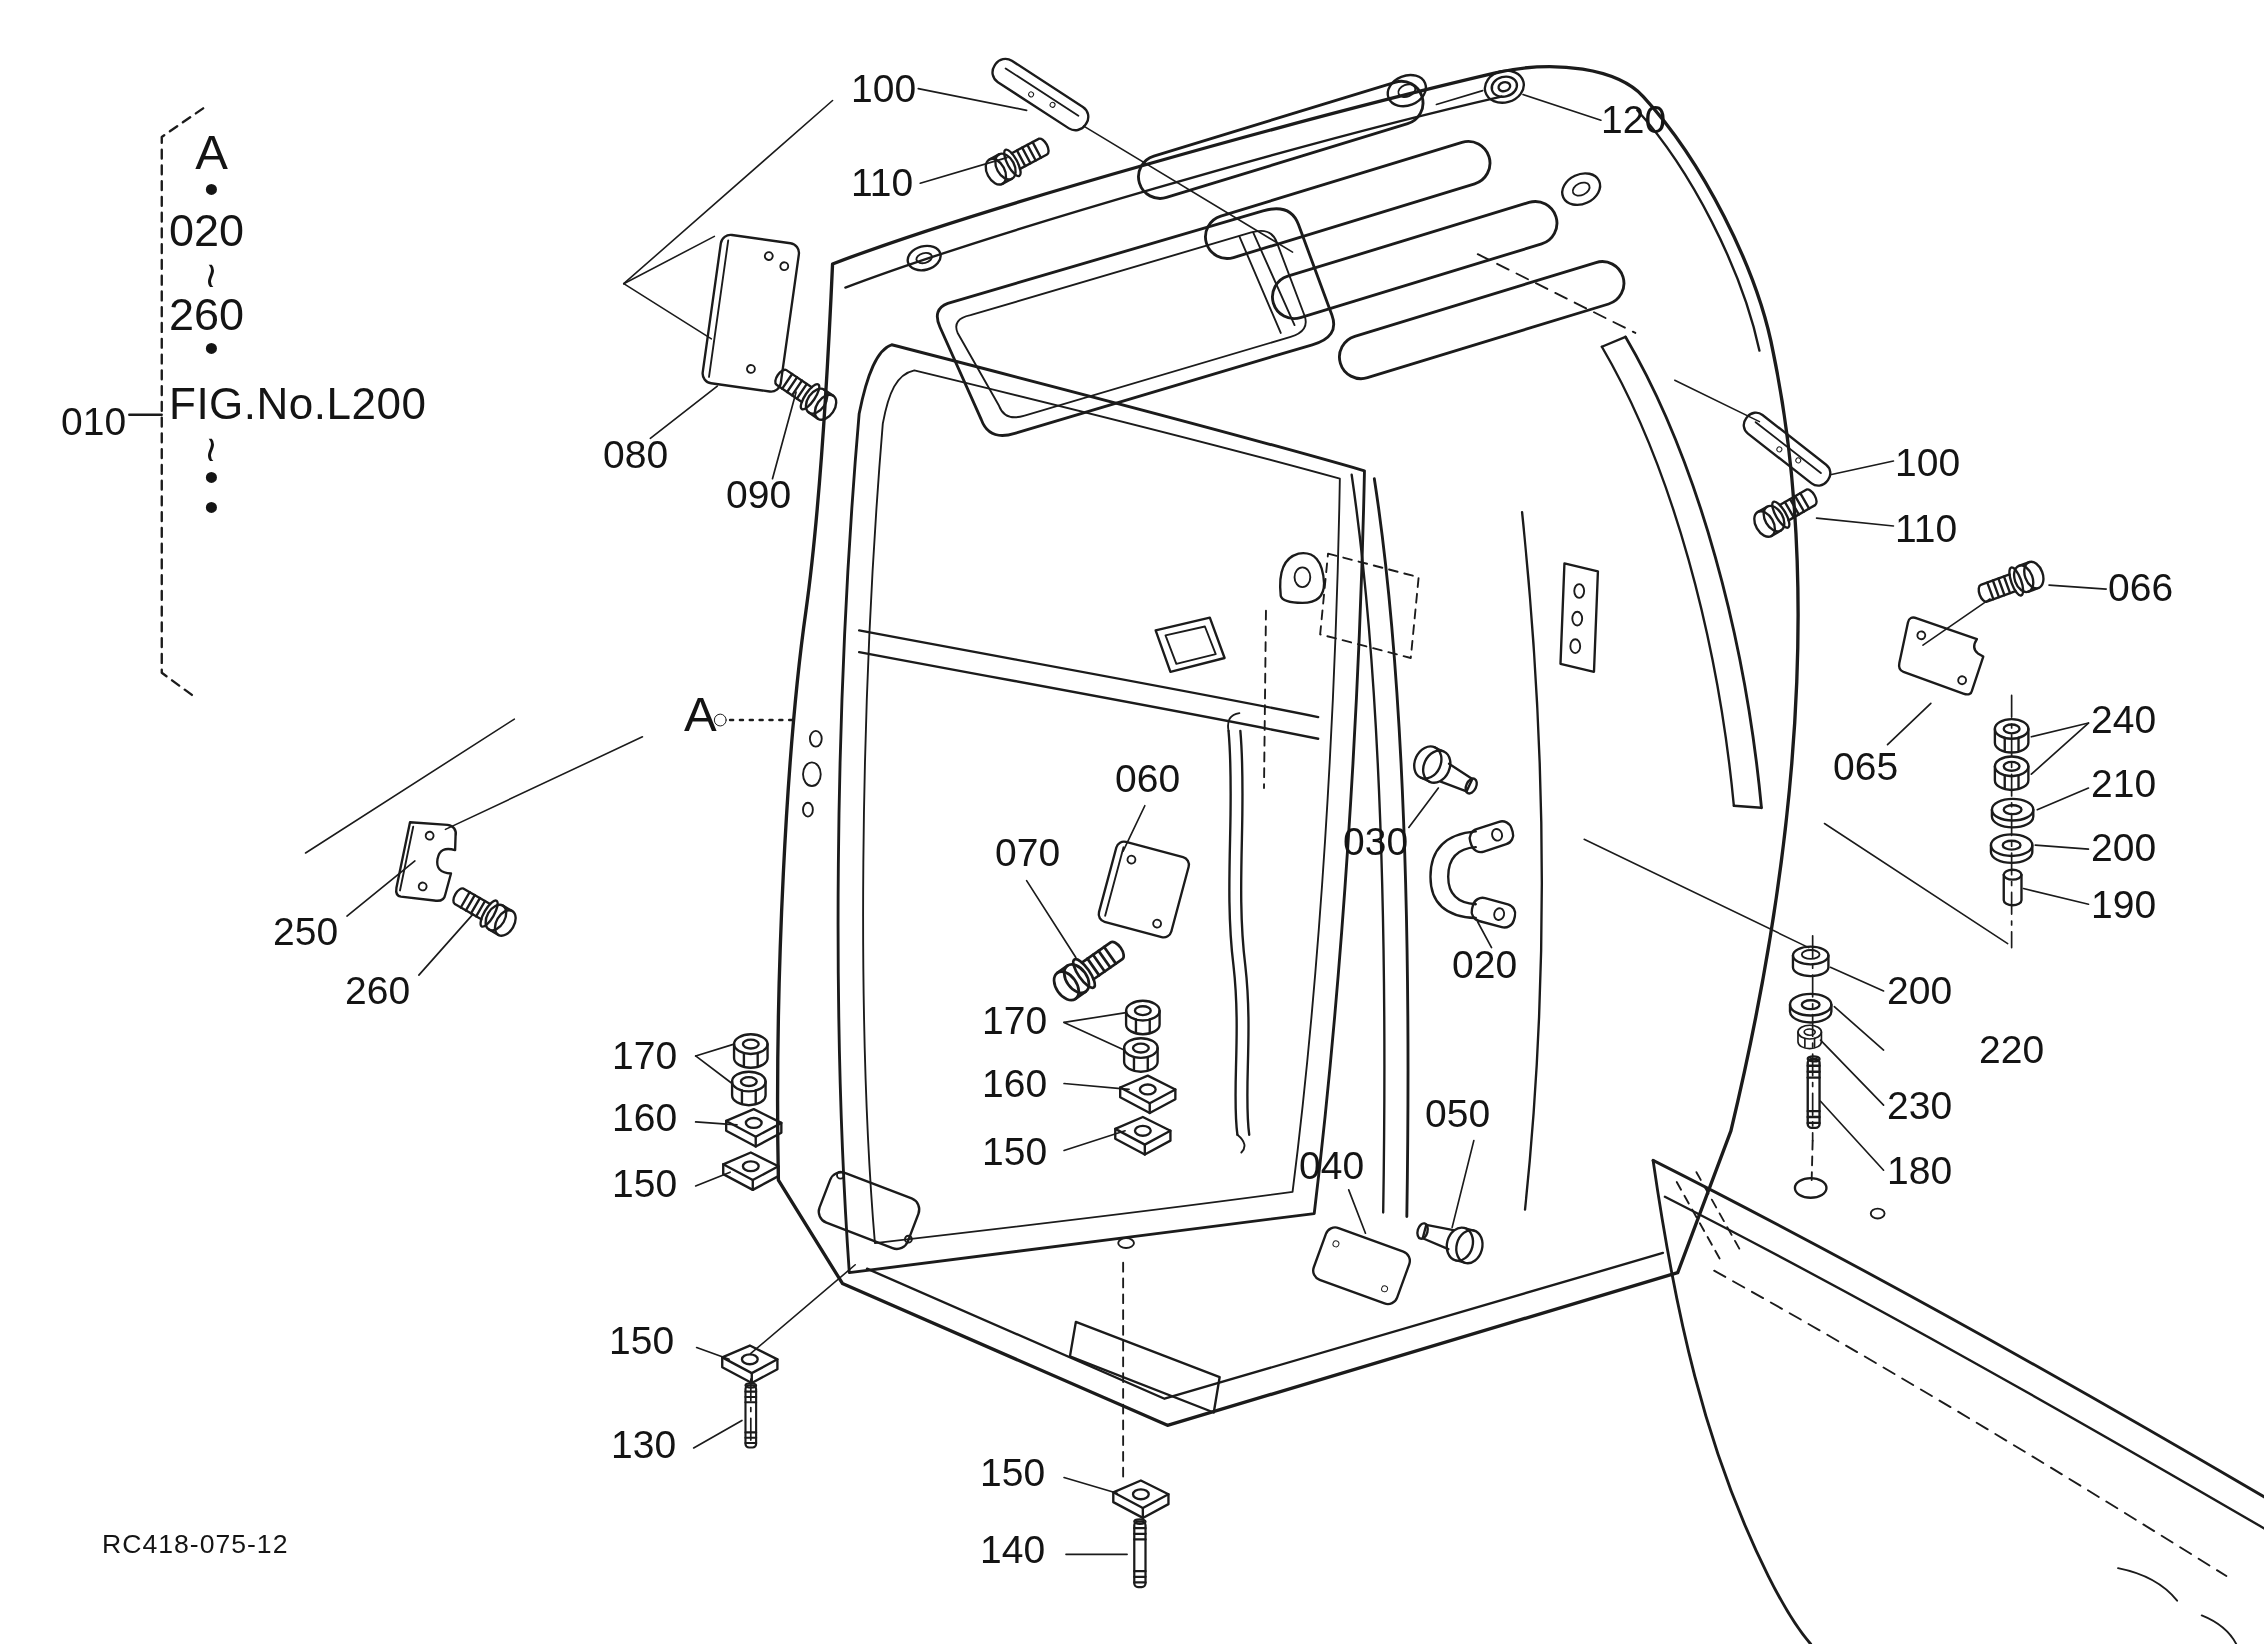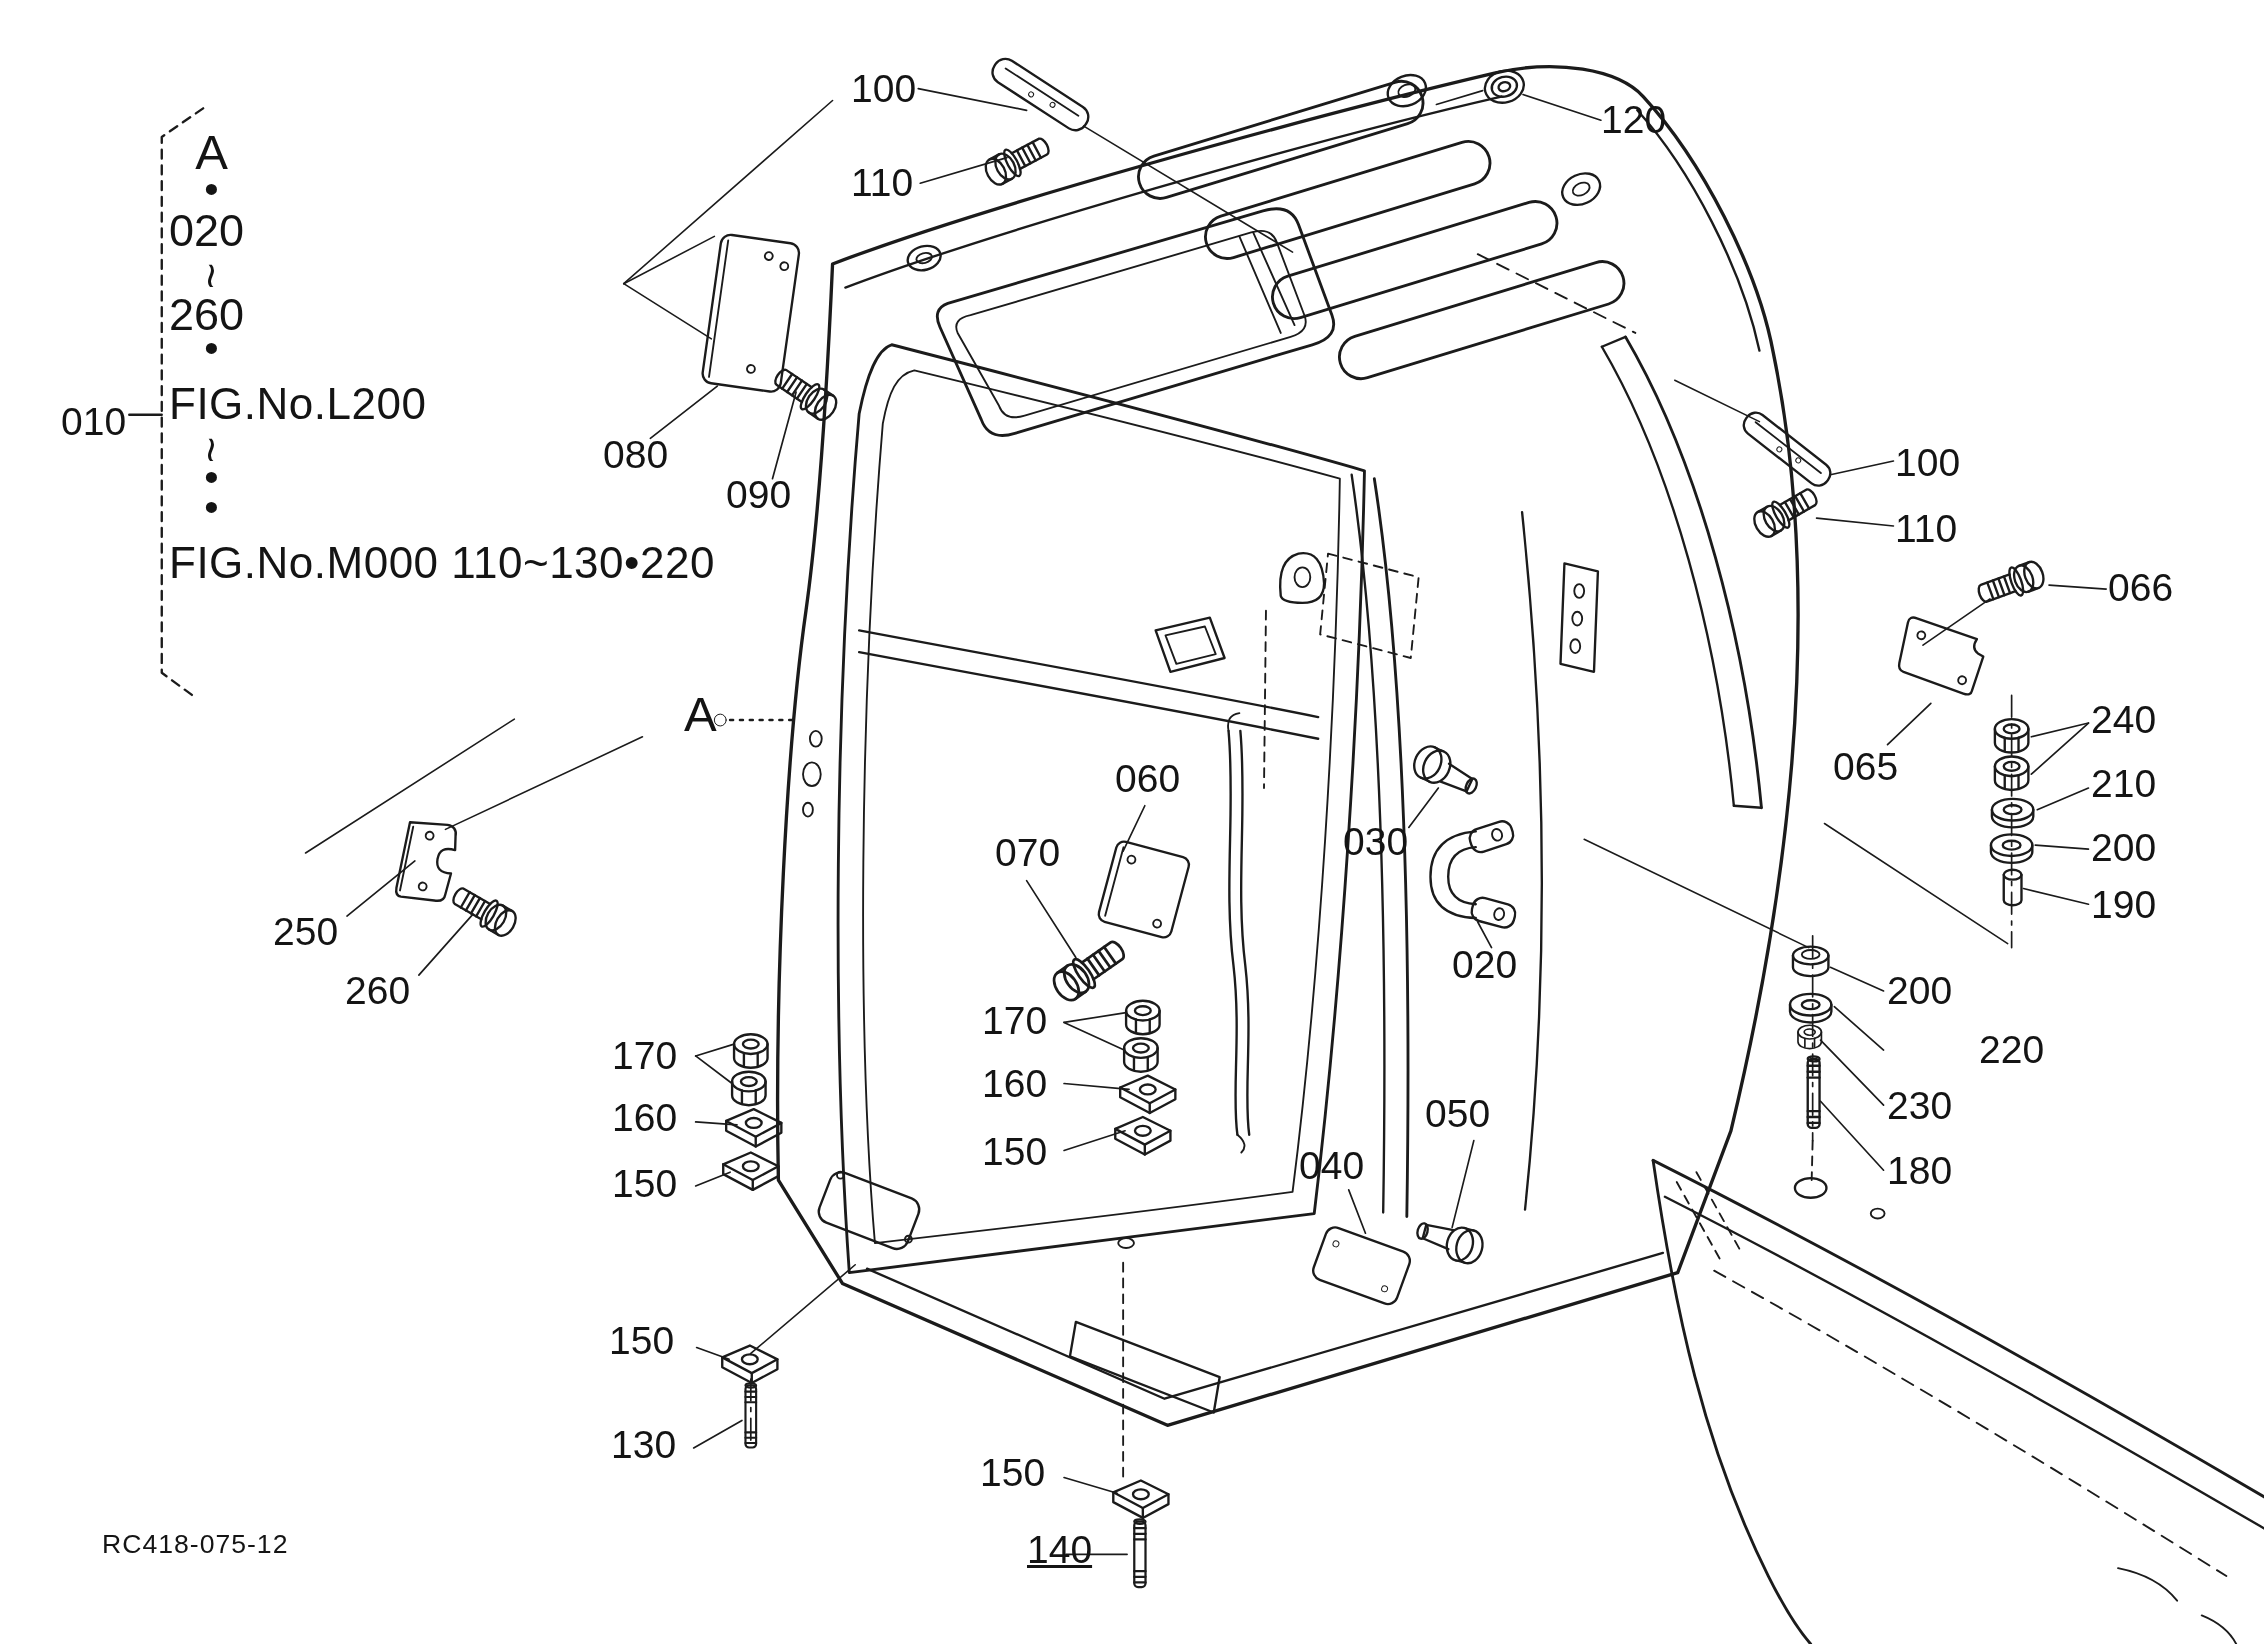--- a/index.html
+++ b/index.html
@@ -374,21 +374,20 @@
       <span class="ln big">A</span>
       <span class="ln dot">•</span>
       <span class="ln num">020</span>
       <span class="ln tilde"><span>~</span></span>
       <span class="ln num">260</span>
       <span class="ln dot">•</span>
       <span class="ln fig">FIG.No.L200</span>
       <span class="ln tilde"><span>~</span></span>
       <span class="ln dot">•</span>
       <span class="ln dot">•</span>
-      <span class="ln fig">FIG.No.M000 110~130•220</span>
     </div>
 
   <div id="callout-layer">
       <div class="callout" style="left: 49px; top: 402px; margin-left: 12px;">010</div>
       <div class="callout" style="left: 851px; top: 69px;">100</div>
       <div class="callout" style="left: 851px; top: 163px;">110</div>
       <div class="callout" style="left: 1601px; top: 100px;">120</div>
       <div class="callout" style="left: 603px; top: 435px;">080</div>
       <div class="callout" style="left: 726px; top: 475px;">090</div>
       <div class="callout big" style="left: 684px; top: 690px;">A</div>
@@ -402,21 +401,21 @@
       <div class="callout" style="left: 982px; top: 1132px;">150</div>
       <div class="callout" style="left: 1115px; top: 759px;">060</div>
       <div class="callout" style="left: 995px; top: 833px;">070</div>
       <div class="callout" style="left: 1343px; top: 822px;">030</div>
       <div class="callout" style="left: 1452px; top: 945px;">020</div>
       <div class="callout" style="left: 1299px; top: 1146px;">040</div>
       <div class="callout" style="left: 1425px; top: 1094px;">050</div>
       <div class="callout" style="left: 609px; top: 1321px;">150</div>
       <div class="callout" style="left: 611px; top: 1425px;">130</div>
       <div class="callout" style="left: 980px; top: 1453px;">150</div>
-      <div class="callout" style="left: 1027px; top: 1530px; text-decoration: underline;">140</div>
+      <div class="callout" style="left: 980px; top: 1530px;">140</div>
       <div class="callout" style="left: 1895px; top: 443px;">100</div>
       <div class="callout" style="left: 1895px; top: 509px;">110</div>
       <div class="callout" style="left: 2108px; top: 568px;">066</div>
       <div class="callout" style="left: 1833px; top: 747px;">065</div>
       <div class="callout" style="left: 2091px; top: 700px;">240</div>
       <div class="callout" style="left: 2091px; top: 764px;">210</div>
       <div class="callout" style="left: 2091px; top: 828px;">200</div>
       <div class="callout" style="left: 2091px; top: 885px;">190</div>
       <div class="callout" style="left: 1887px; top: 971px;">200</div>
       <div class="callout" style="left: 1979px; top: 1030px;">220</div>

